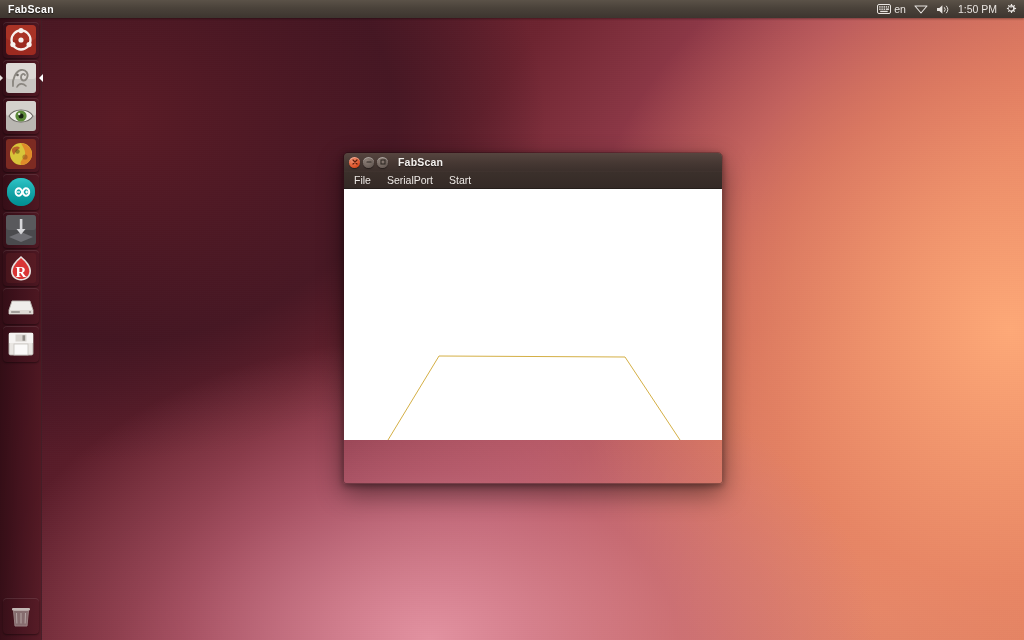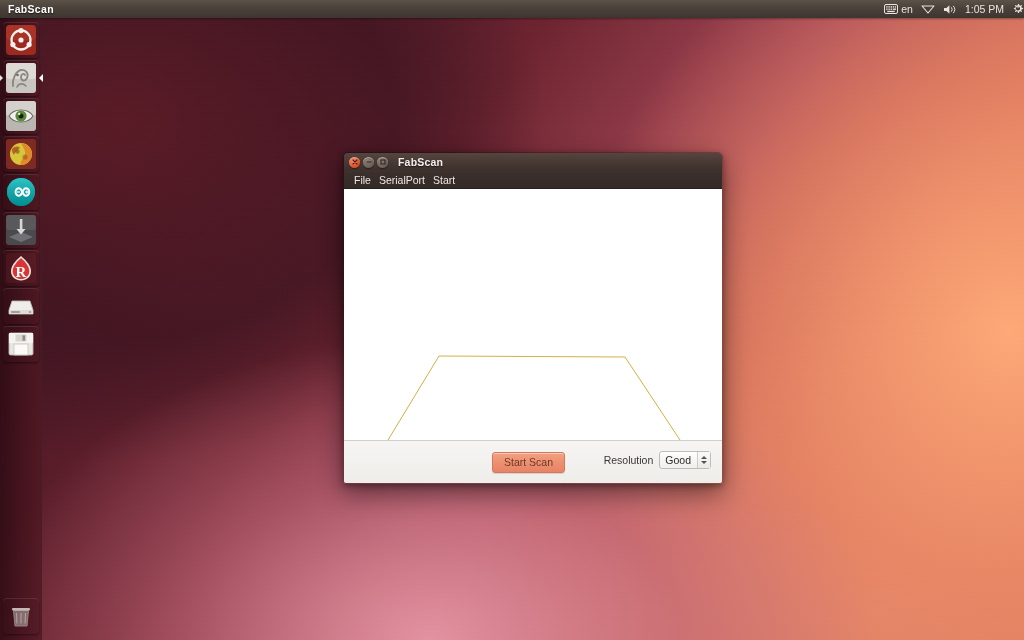--- a/index.html
+++ b/index.html
@@ -33,21 +33,21 @@
     background:linear-gradient(180deg, #5b5248 0%, #4a423a 45%, #3d352f 100%);
     color:#f2efec; font-size:10.5px; display:flex; align-items:center;
     z-index:60; box-shadow:0 1px 2px rgba(0,0,0,0.35);
   }
   #panel-title {
     margin-left:8px; font-weight:bold; letter-spacing:0.3px;
     color:#ffffff; text-shadow:0 1px 1px rgba(0,0,0,0.6);
   }
   #panel-indicators {
     margin-left:auto; display:flex; align-items:center; gap:8px;
-    font-size:10.5px;
+    padding-right:7px; font-size:10.5px;
   }
   .ind { display:flex; align-items:center; gap:3px; color:#e8e4e0; line-height:1; }
   .ind svg { display:block; }
 
   
   #launcher {
     position:absolute; left:0; top:18px; width:42px; height:622px;
     background:linear-gradient(90deg, rgba(48,12,20,0.88) 0%, rgba(66,18,28,0.82) 55%, rgba(80,24,34,0.80) 100%);
     z-index:50; border-right:1px solid rgba(255,255,255,0.07);
     display:flex; flex-direction:column; align-items:center; padding-top:2px;
@@ -92,21 +92,21 @@
   .wbtn-close { background:radial-gradient(circle at 35% 30%, #f09070, #d94d22 70%, #b33a16); }
   .wbtn-min, .wbtn-max { background:radial-gradient(circle at 35% 30%, #8e8078, #6a5e58 70%, #534a45); }
   .wbtn svg { display:block; }
   #window-title {
     margin-left:7px; color:#f4f1ee; font-size:10.5px; font-weight:bold;
     text-shadow:0 1px 1px rgba(0,0,0,0.55); letter-spacing:0.2px;
   }
   #menubar {
     height:17px; width:100%;
     background:linear-gradient(180deg, #3b302b 0%, #342a26 100%);
-    display:flex; align-items:center; padding-left:10px; gap:8px;
+    display:flex; align-items:center; padding-left:10px; gap:16px;
     border-bottom:1px solid rgba(0,0,0,0.35);
   }
   .menu-item { color:#ece8e4; font-size:10.5px; cursor:default; line-height:1; }
 
   #canvas-area {
     width:100%; height:251px; background:#ffffff; position:relative; overflow:hidden;
   }
   #scan-svg { position:absolute; left:0; top:0; display:block; }
 
   #statusbar {
@@ -189,21 +189,21 @@
       <span>
         <svg width="14" height="11" viewBox="0 0 14 11">
           <path d="M1 4 L3.4 4 L6.4 1.3 L6.4 9.7 L3.4 7 L1 7 Z" fill="#e8e4e0"></path>
           <path d="M8.3 3.3 A3.4 3.4 0 0 1 8.3 7.7" fill="none" stroke="#e8e4e0" stroke-width="1"></path>
           <path d="M10.2 1.8 A5.6 5.6 0 0 1 10.2 9.2" fill="none" stroke="#e8e4e0" stroke-width="1"></path>
         </svg>
       </span>
     </span>
 
     <span class="ind">
-      <span>1:05 PM</span>
+      <span>1:50 PM</span>
     </span>
 
     <span class="ind">
       <span>
         <svg width="12" height="12" viewBox="0 0 12 12">
           <path d="M6 0.9 L7 0.9 L7.25 2.3 L8.35 2.75 L9.45 1.9 L10.1 2.55 L9.25 3.65 L9.7 4.75 L11.1 5 L11.1 6 L9.7 6.25 L9.25 7.35 L10.1 8.45 L9.45 9.1 L8.35 8.25 L7.25 8.7 L7 10.1 L6 10.1 L5.75 8.7 L4.65 8.25 L3.55 9.1 L2.9 8.45 L3.75 7.35 L3.3 6.25 L1.9 6 L1.9 5 L3.3 4.75 L3.75 3.65 L2.9 2.55 L3.55 1.9 L4.65 2.75 L5.75 2.3 Z" fill="#e8e4e0"></path>
           <circle cx="6.0" cy="5.5" r="2.1" fill="#3d352f"></circle>
           <rect x="5.55" y="2.9" width="0.95" height="2.3" fill="#e8e4e0"></rect>
         </svg>
       </span>
@@ -349,28 +349,14 @@
     <span class="menu-item">SerialPort</span>
     <span class="menu-item">Start</span>
   </div>
 
   <div id="canvas-area">
     <svg id="scan-svg" width="380" height="251" viewBox="0 0 380 251">
       <polyline id="scan-polyline" fill="none" stroke-linejoin="miter" stroke-linecap="butt" points="44,251 95,167 281,168 336,251" stroke="#d4af45" stroke-width="1"></polyline>
     </svg>
   </div>
 
-  <div id="statusbar">
-    <button id="start-scan-button">Start Scan</button>
-
-    <div id="resolution-group">
-      <span id="resolution-label">Resolution</span>
-      <div id="resolution-select">
-        <span id="resolution-value">Good</span>
-        <span id="resolution-stepper">
-          <span class="step-arrow step-up"></span>
-          <span class="step-arrow step-down"></span>
-        </span>
-      </div>
-    </div>
-  </div>
 
 </div>
 
 </body></html>

